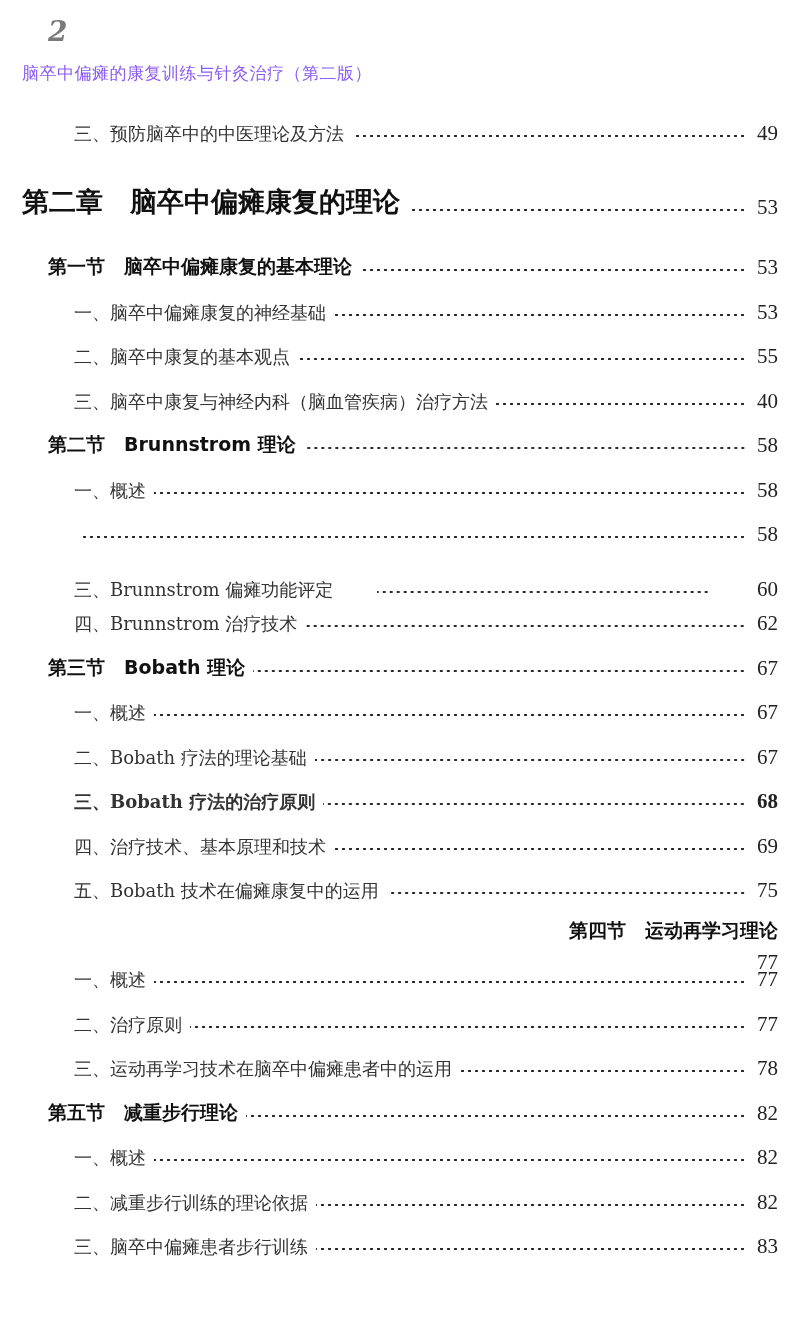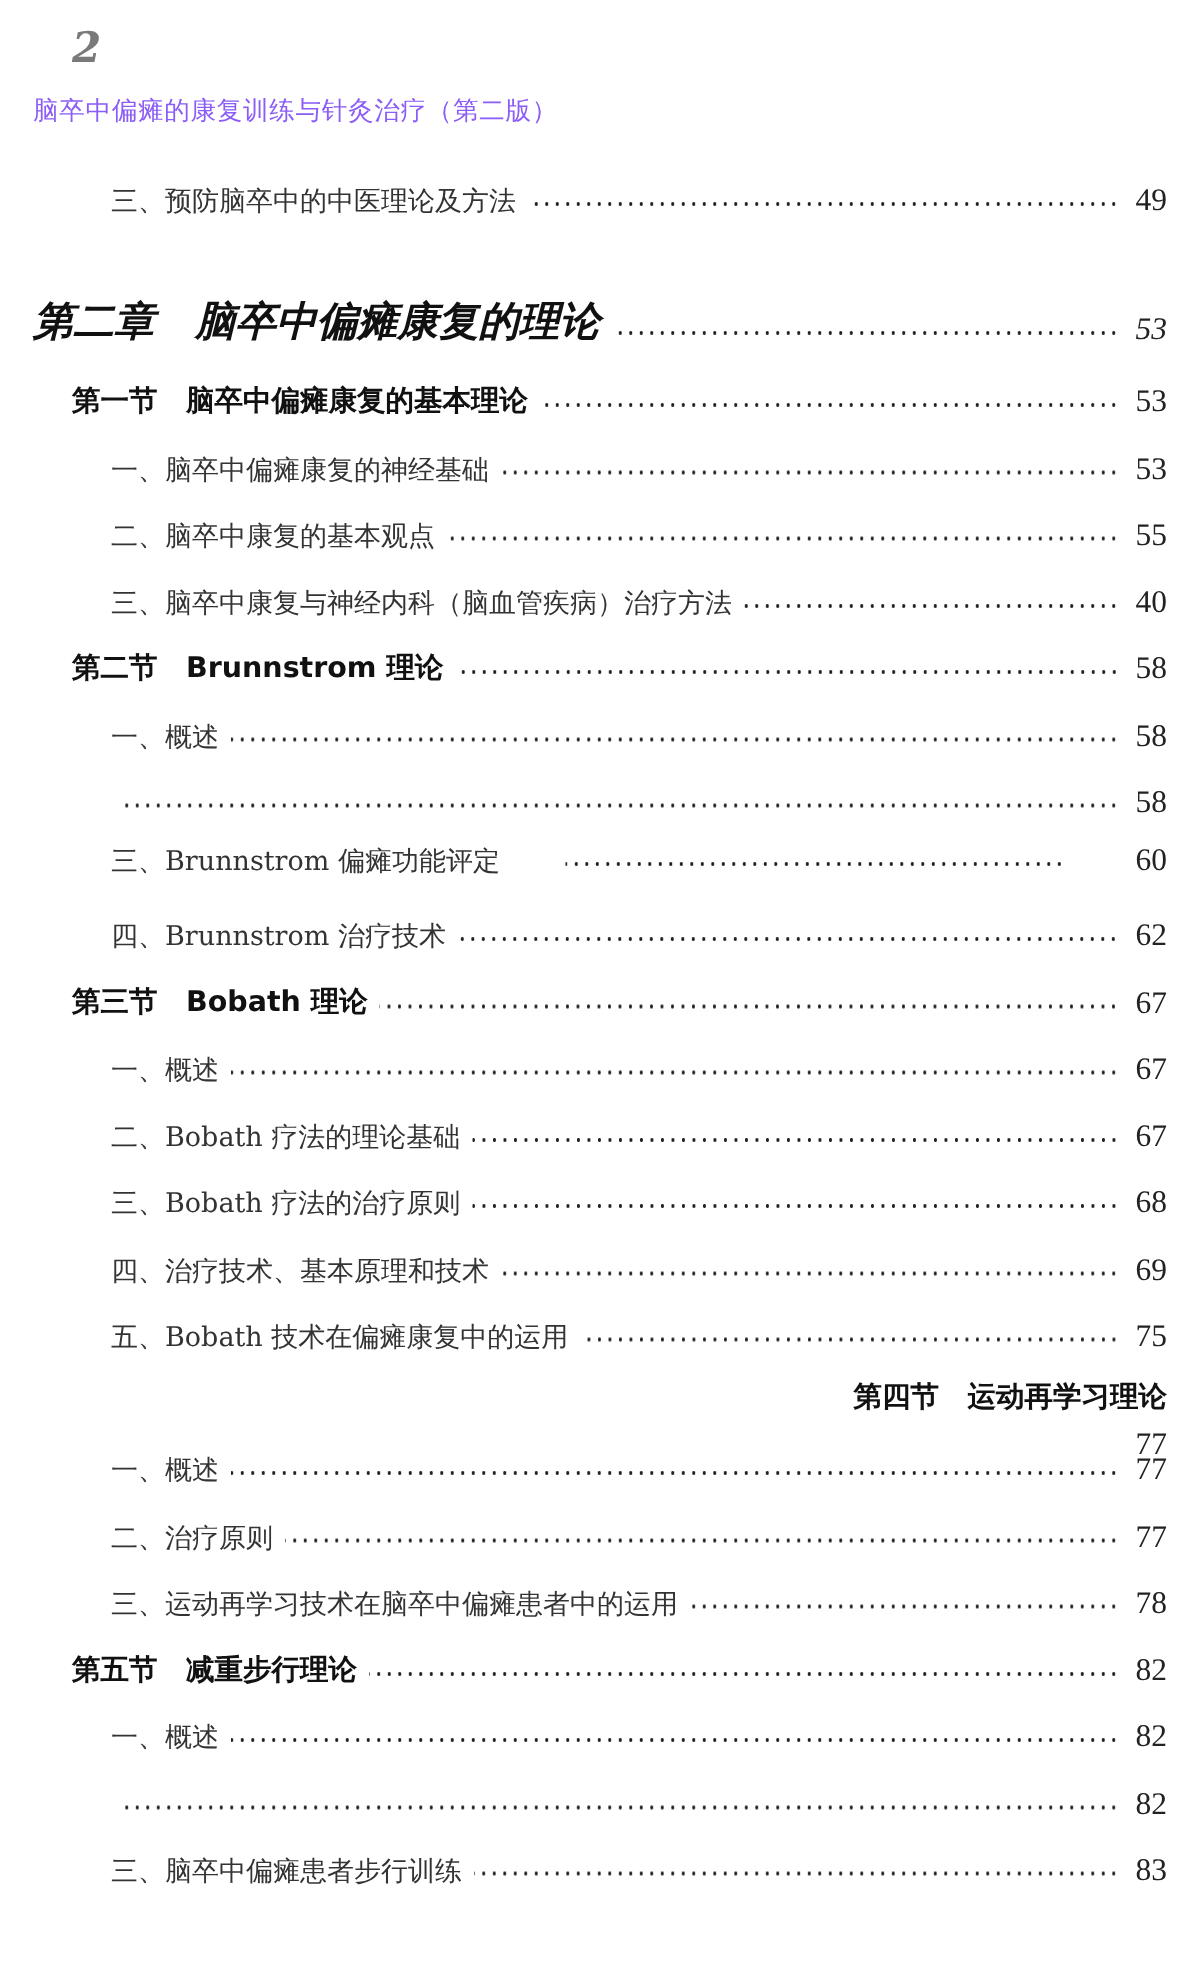--- a/index.html
+++ b/index.html
@@ -23,21 +23,21 @@
 
 <div class="page-num">2</div>
 <div class="running-head">脑卒中偏瘫的康复训练与针灸治疗（第二版）</div>
 
 <div class="toc" id="toc">
     <div class="row item" style="top: 116px; height: 30px;">
       <span class="label">三、预防脑卒中的中医理论及方法</span>
       <span class="leader"></span>
       <span class="pg">49</span>
     </div>
-    <div class="row chapter" style="top: 192px; height: 40px; font-style: italic;">
+    <div class="row chapter" style="top: 180px; height: 40px;">
       <span class="label">第二章　脑卒中偏瘫康复的理论</span>
       <span class="leader"></span>
       <span class="pg">53</span>
     </div>
     <div class="row section" style="top: 250px; height: 30px;">
       <span class="label">第一节　脑卒中偏瘫康复的基本理论</span>
       <span class="leader"></span>
       <span class="pg">53</span>
     </div>
     <div class="row item" style="top: 295px; height: 30px;">
@@ -62,21 +62,21 @@
     </div>
     <div class="row item" style="top: 473px; height: 30px;">
       <span class="label">一、概述</span>
       <span class="leader"></span>
       <span class="pg">58</span>
     </div>
     <div class="row item" style="top: 517px; height: 30px;">
       <span class="leader"></span>
       <span class="pg">58</span>
     </div>
-    <div class="row item" style="top: 556px; height: 30px; gap: 36px;">
+    <div class="row item" style="top: 572px; height: 30px; gap: 36px;">
       <span class="label">三、Brunnstrom 偏瘫功能评定</span>
       <span class="leader"></span>
       <span class="pg">60</span>
     </div>
     <div class="row item" style="top: 606px; height: 30px;">
       <span class="label">四、Brunnstrom 治疗技术</span>
       <span class="leader"></span>
       <span class="pg">62</span>
     </div>
     <div class="row section" style="top: 651px; height: 30px;">
@@ -87,21 +87,21 @@
     <div class="row item" style="top: 695px; height: 30px;">
       <span class="label">一、概述</span>
       <span class="leader"></span>
       <span class="pg">67</span>
     </div>
     <div class="row item" style="top: 740px; height: 30px;">
       <span class="label">二、Bobath 疗法的理论基础</span>
       <span class="leader"></span>
       <span class="pg">67</span>
     </div>
-    <div class="row item" style="top: 784px; height: 30px;">
+    <div class="row item" style="top: 784px; height: 30px; font-weight: bold;">
       <span class="label">三、Bobath 疗法的治疗原则</span>
       <span class="leader"></span>
       <span class="pg">68</span>
     </div>
     <div class="row item" style="top: 829px; height: 30px;">
       <span class="label">四、治疗技术、基本原理和技术</span>
       <span class="leader"></span>
       <span class="pg">69</span>
     </div>
     <div class="row item" style="top: 873px; height: 30px;">
@@ -133,20 +133,21 @@
       <span class="label">第五节　减重步行理论</span>
       <span class="leader"></span>
       <span class="pg">82</span>
     </div>
     <div class="row item" style="top: 1140px; height: 30px;">
       <span class="label">一、概述</span>
       <span class="leader"></span>
       <span class="pg">82</span>
     </div>
     <div class="row item" style="top: 1185px; height: 30px;">
+      <span class="label">二、减重步行训练的理论依据</span>
       <span class="leader"></span>
       <span class="pg">82</span>
     </div>
     <div class="row item" style="top: 1229px; height: 30px;">
       <span class="label">三、脑卒中偏瘫患者步行训练</span>
       <span class="leader"></span>
       <span class="pg">83</span>
     </div>
   </div>
 

